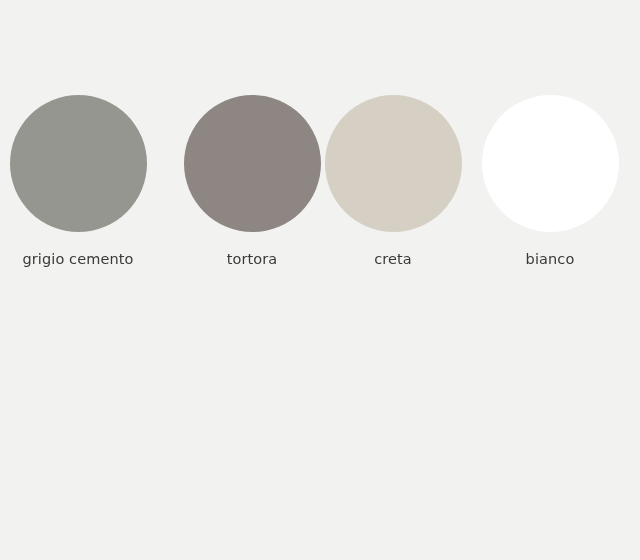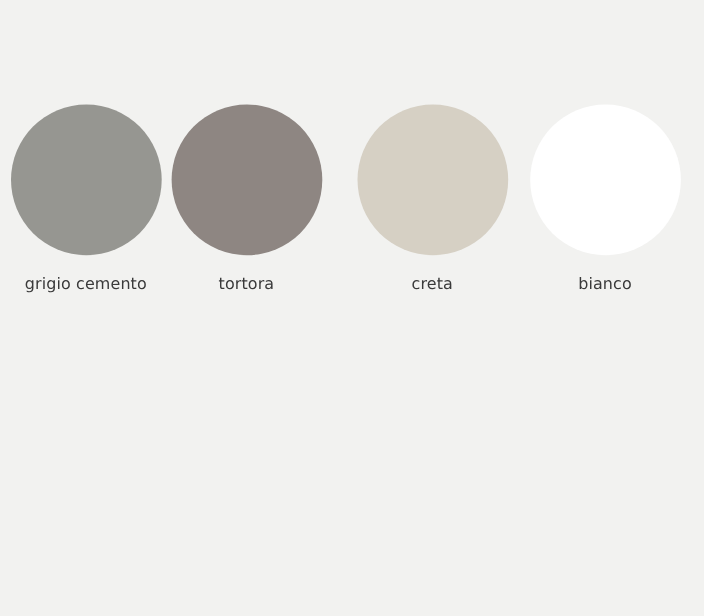--- a/index.html
+++ b/index.html
@@ -25,21 +25,21 @@
   .swatch {
     position: absolute;
     top: 0;
     width: 160px;
     display: flex;
     flex-direction: column;
     align-items: center;
   }
 
   .swatch-0 { left: -2px; }
-  .swatch-1 { left: 144px; }
+  .swatch-1 { left: 172px; }
   .swatch-2 { left: 313px; }
   .swatch-3 { left: 470px; }
 
   .swatch-circle {
     width: 137px;
     height: 137px;
     border-radius: 50%;
     display: block;
   }
 

